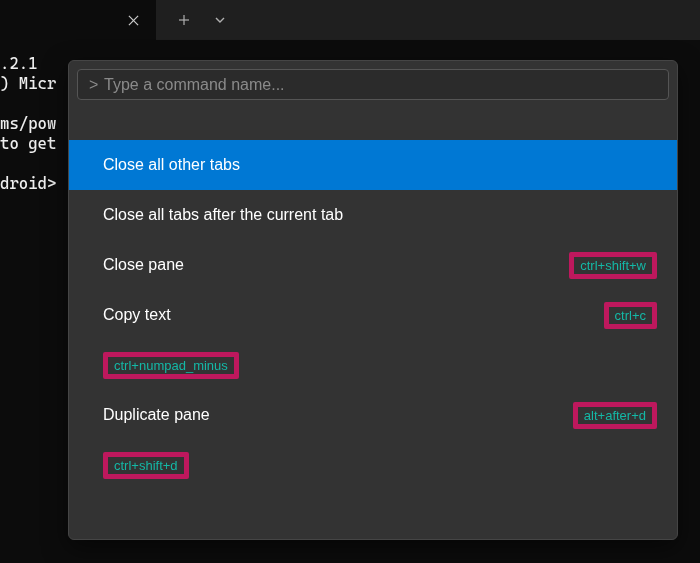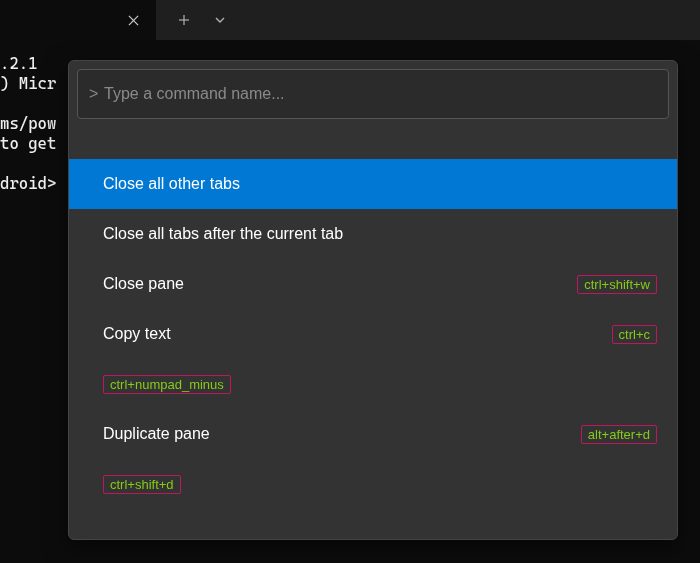--- a/index.html
+++ b/index.html
@@ -88,21 +88,21 @@
       position: absolute;
       left: 12px;
       top: 50%;
       transform: translateY(-50%);
       color: #8a8a8a;
       font-size: 16px;
       pointer-events: none;
     }
     .search-input {
       width: 100%;
-      height: 50px;
+      height: 31px;
       background: #2b2b2b;
       border: 1px solid #555555;
       border-radius: 4px;
       color: #e6e6e6;
       font-size: 16px;
       font-family: inherit;
       padding: 0 10px 0 26px;
       outline: none;
     }
     .search-input::placeholder { color: #8a8a8a; }
@@ -118,25 +118,25 @@
       font-size: 16px;
       cursor: pointer;
       margin: 0 -8px;
     }
     .item.selected {
       background: #0078d4;
       margin-top: 40px;
     }
     .item .label { }
     .shortcut {
-      border: 1px solid #be185d;
+      border: 5px solid #be185d;
       border-radius: 2px;
       padding: 1px 6px;
       font-size: 13px;
-      color: #84cc16;
+      color: #14b8a6;
     }
   </style>
 </head>
 <body>
 
 <div class="titlebar">
   <div class="tab">
     <div class="tab-close">
       <svg viewBox="0 0 12 12" stroke="currentColor" stroke-width="1.3" fill="none">
         <line x1="1" y1="1" x2="11" y2="11"></line>

